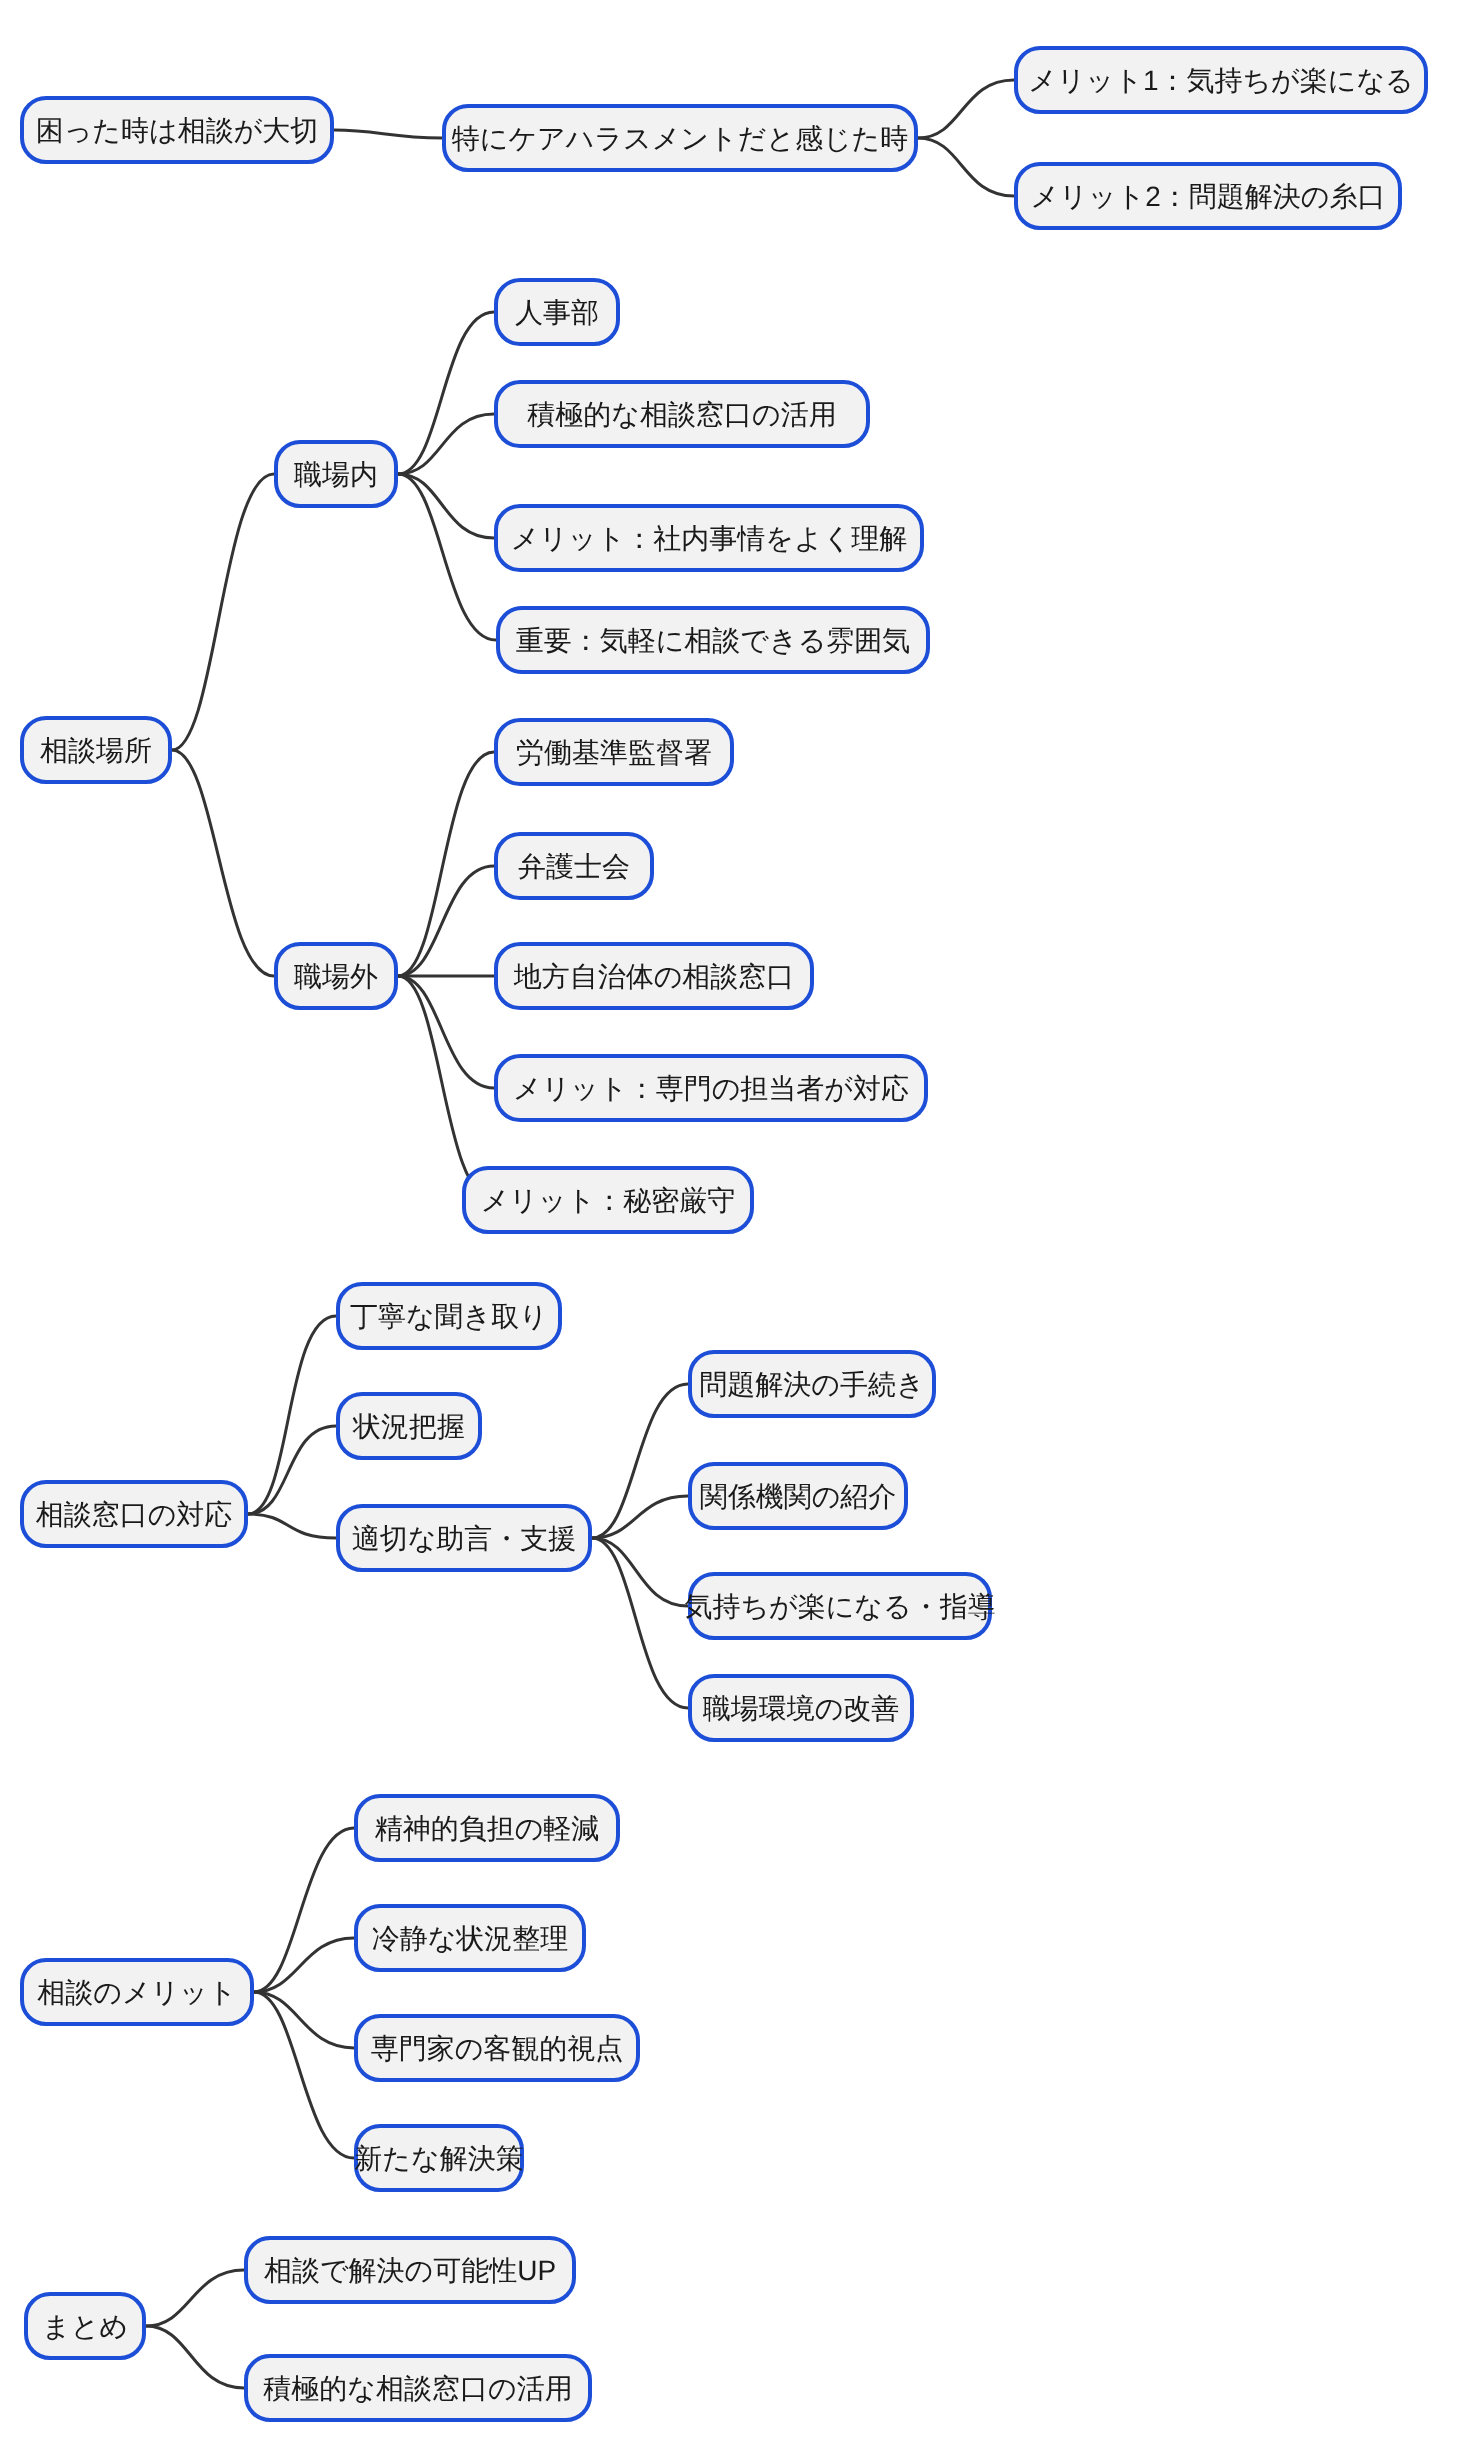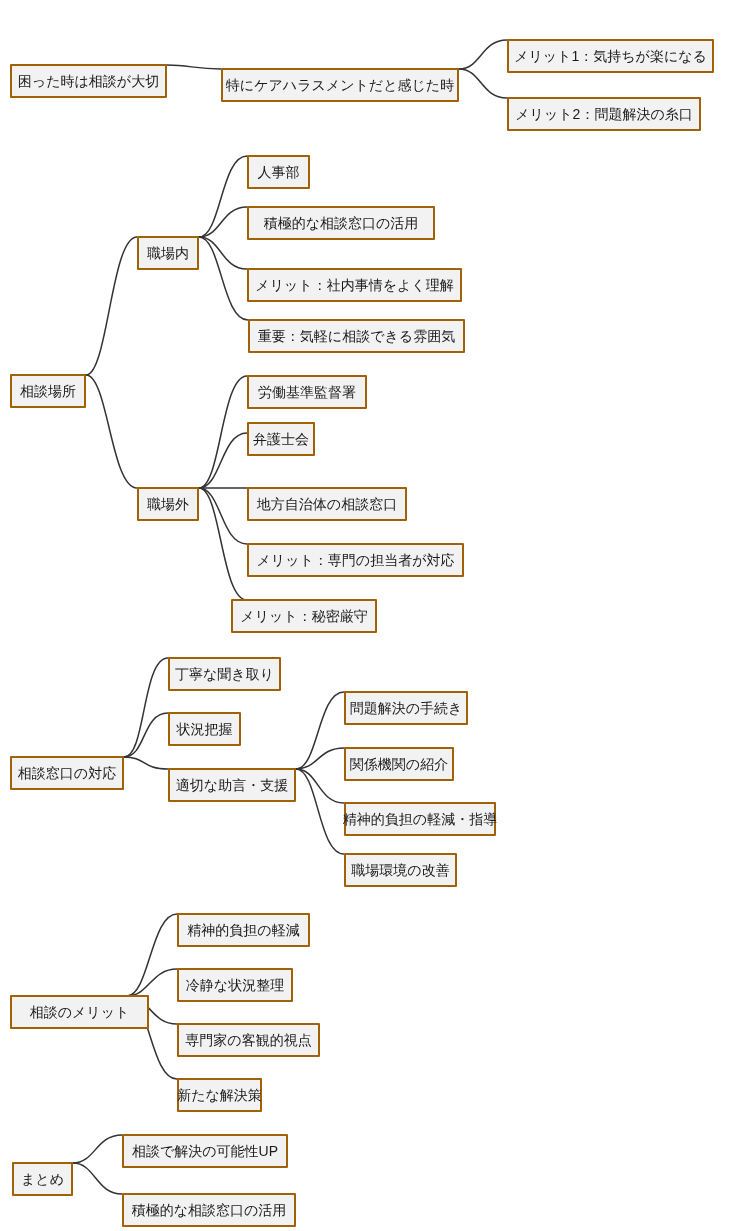--- a/index.html
+++ b/index.html
@@ -25,30 +25,29 @@
     fill: none;
     stroke: #333333;
     stroke-width: 1.5;
     stroke-linecap: round;
   }
   .node {
     position: absolute;
     box-sizing: border-box;
     height: 34px;
     background: #f2f2f2;
-    border: 2px solid #a16207;
-    border-radius: 1px;
+    border: 2px solid #1d4ed8;
+    border-radius: 13px;
     display: flex;
     align-items: center;
     justify-content: center;
     font-size: 14px;
     line-height: 1.2;
     color: #1a1a1a;
     white-space: nowrap;
-    margin-top: 16px;
   }
 </style>
 </head>
 <body>
 
 <div id="canvas">
   <svg id="edge-layer" xmlns="http://www.w3.org/2000/svg">
       <path d="M 167 65 C 189 65, 195 69, 221 69" class="edge" stroke="#333333"></path>
       <path d="M 459 69 C 481 69, 481 40, 507 40" class="edge" stroke="#333333"></path>
       <path d="M 459 69 C 481 69, 481 98, 507 98" class="edge" stroke="#333333"></path>
@@ -84,35 +83,35 @@
   <div class="node" id="n4" style="left:507px; top:81px;   width:194px">メリット2：問題解決の糸口</div>
 
   <div class="node" id="n5" style="left:10px;  top:358px;  width:76px">相談場所</div>
   <div class="node" id="n6" style="left:137px; top:220px;  width:62px">職場内</div>
   <div class="node" id="n7" style="left:247px; top:139px;  width:63px">人事部</div>
   <div class="node" id="n8" style="left:247px; top:190px;  width:188px">積極的な相談窓口の活用</div>
   <div class="node" id="n9" style="left:247px; top:252px;  width:215px">メリット：社内事情をよく理解</div>
   <div class="node" id="n10" style="left:248px; top:303px;  width:217px">重要：気軽に相談できる雰囲気</div>
   <div class="node" id="n11" style="left:137px; top:471px;  width:62px">職場外</div>
   <div class="node" id="n12" style="left:247px; top:359px;  width:120px">労働基準監督署</div>
-  <div class="node" id="n13" style="left:247px; top:406px;  width:68px">弁護士会</div>
+  <div class="node" id="n13" style="left:247px; top:416px;  width:80px">弁護士会</div>
   <div class="node" id="n14" style="left:247px; top:471px;  width:160px">地方自治体の相談窓口</div>
   <div class="node" id="n15" style="left:247px; top:527px;  width:217px">メリット：専門の担当者が対応</div>
   <div class="node" id="n16" style="left:231px; top:583px;  width:146px">メリット：秘密厳守</div>
 
   <div class="node" id="n17" style="left:10px;  top:740px;  width:114px">相談窓口の対応</div>
   <div class="node" id="n18" style="left:168px; top:641px;  width:113px">丁寧な聞き取り</div>
   <div class="node" id="n19" style="left:168px; top:696px;  width:73px">状況把握</div>
   <div class="node" id="n20" style="left:168px; top:752px;  width:128px">適切な助言・支援</div>
   <div class="node" id="n21" style="left:344px; top:675px;  width:124px">問題解決の手続き</div>
   <div class="node" id="n22" style="left:344px; top:731px;  width:110px">関係機関の紹介</div>
-  <div class="node" id="n23" style="left:344px; top:786px;  width:152px">精神的負担の軽減・指導</div>
+  <div class="node" id="n23" style="left:344px; top:786px;  width:152px">気持ちが楽になる・指導</div>
   <div class="node" id="n24" style="left:344px; top:837px;  width:113px">職場環境の改善</div>
 
-  <div class="node" id="n25" style="left:10px;  top:979px;  width:139px">相談のメリット</div>
+  <div class="node" id="n25" style="left:10px;  top:979px;  width:117px">相談のメリット</div>
   <div class="node" id="n26" style="left:177px; top:897px;  width:133px">精神的負担の軽減</div>
   <div class="node" id="n27" style="left:177px; top:952px;  width:116px">冷静な状況整理</div>
   <div class="node" id="n28" style="left:177px; top:1007px; width:143px">専門家の客観的視点</div>
   <div class="node" id="n29" style="left:177px; top:1062px; width:85px">新たな解決策</div>
 
   <div class="node" id="n30" style="left:12px;  top:1146px; width:61px">まとめ</div>
   <div class="node" id="n31" style="left:122px; top:1118px; width:166px">相談で解決の可能性UP</div>
   <div class="node" id="n32" style="left:122px; top:1177px; width:174px">積極的な相談窓口の活用</div>
 </div>
 

